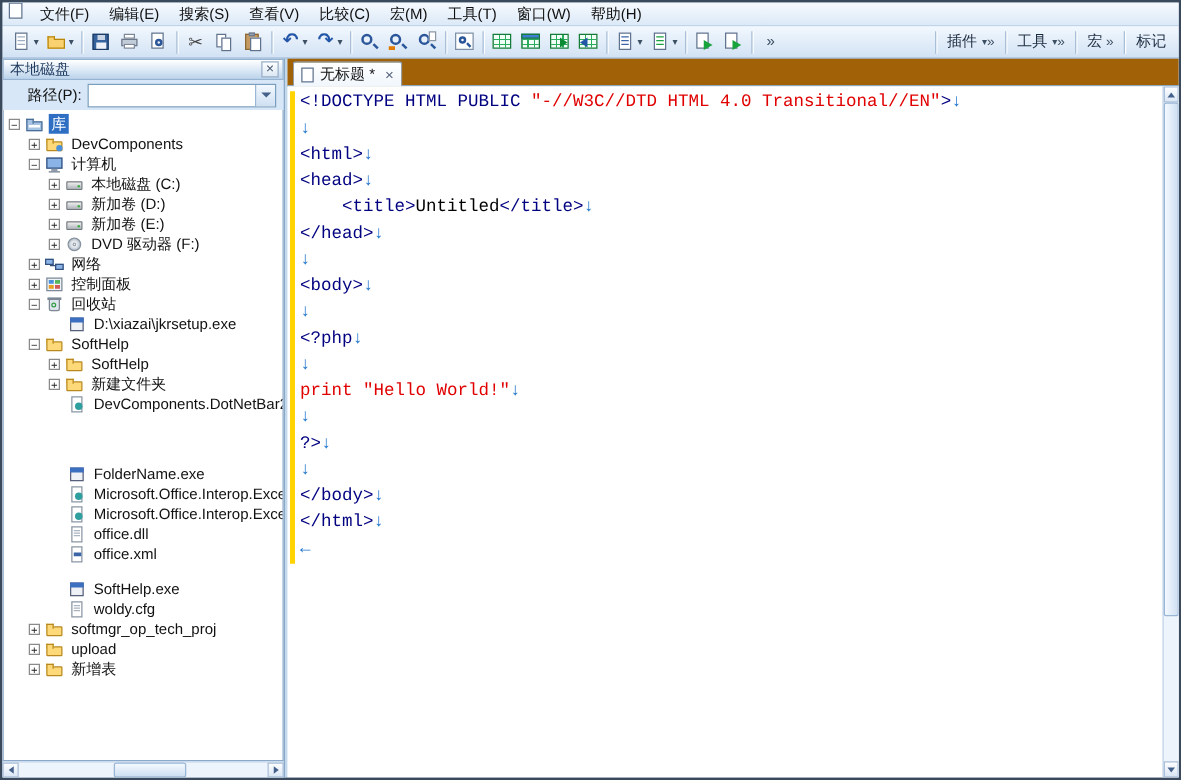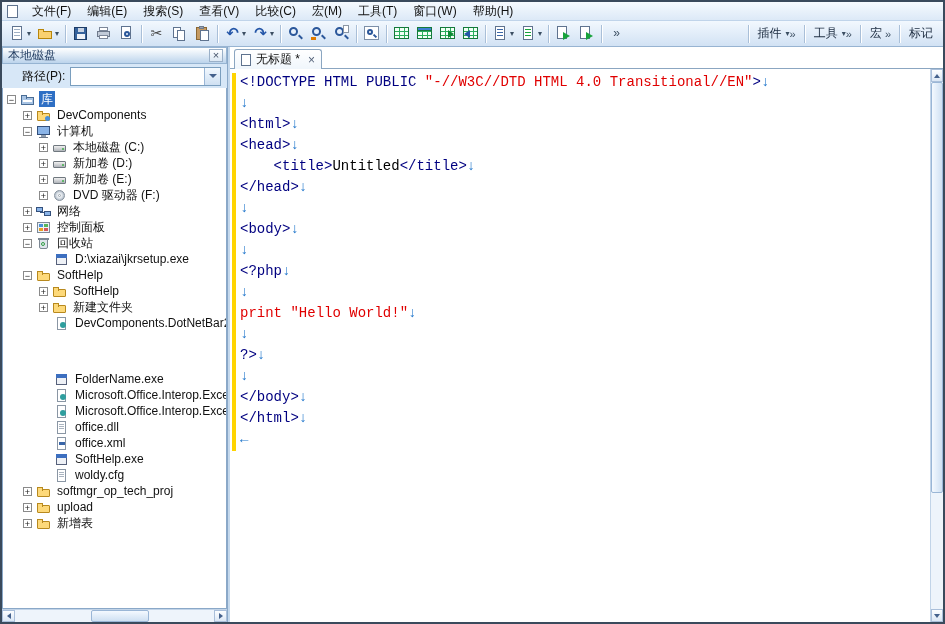--- a/index.html
+++ b/index.html
@@ -4,21 +4,21 @@
 <style>
   html,body{margin:0;padding:0;background:#7a8694;}
   *{box-sizing:border-box;}
   .window{
     position:relative;width:945px;height:624px;
     border:2px solid #3a4a5c;background:#d7e7f7;overflow:hidden;
     font-family:"Liberation Sans","DejaVu Sans",sans-serif;font-size:12px;color:#111;
     display:flex;flex-direction:column;
   }
   
-  .menubar{height:19px;flex:none;display:flex;align-items:center;
+  .menubar{height:19px;flex:none;display:flex;align-items:flex-start;
     background:linear-gradient(#f6fafe,#dce9f7);border-bottom:1px solid #c0d4ea;padding-left:3px;}
   .app-icon{width:11px;height:13px;background:#fff;border:1px solid #5f738f;margin:0 6px 0 2px;flex:none;}
   .menu-items{display:flex;height:100%;align-items:center;}
   .menu-item{padding:0 8px;line-height:18px;cursor:default;}
   
   .toolbar{height:26px;flex:none;display:flex;align-items:center;
     background:linear-gradient(#f2f8fe,#d2e2f4);border-bottom:1px solid #98b4d2;padding:0 4px;}
   .tb-left{display:flex;align-items:center;height:100%;}
   .tb-right{display:flex;align-items:center;height:100%;margin-left:auto;}
   .tb-btn{display:flex;align-items:center;height:22px;padding:0 2px;border:1px solid transparent;border-radius:2px;}
@@ -127,21 +127,21 @@
   .sc-track{flex:1;position:relative;}
   .sc-thumb{position:absolute;top:0;height:100%;left:38%;width:58px;background:linear-gradient(#f4f9ff,#cfe0f2);border:1px solid #9ab6d6;border-radius:2px;}
   .tri-left{width:0;height:0;border-top:3px solid transparent;border-bottom:3px solid transparent;border-right:4px solid #44618c;}
   .tri-right{width:0;height:0;border-top:3px solid transparent;border-bottom:3px solid transparent;border-left:4px solid #44618c;}
   .tri-up{width:0;height:0;border-left:3px solid transparent;border-right:3px solid transparent;border-bottom:4px solid #44618c;}
   .tri-down2{width:0;height:0;border-left:3px solid transparent;border-right:3px solid transparent;border-top:4px solid #44618c;}
   
   .splitter{width:3px;flex:none;background:#c4d8ec;border-left:1px solid #8aa8c8;}
   
   .editor-pane{flex:1;display:flex;flex-direction:column;min-width:0;}
-  .tabbar{height:22px;flex:none;display:flex;align-items:flex-end;background:#ffffff;border-bottom:1px solid #8ba6c1;padding-left:4px;}
+  .tabbar{height:22px;flex:none;display:flex;align-items:flex-end;background:#a16207;border-bottom:1px solid #8ba6c1;padding-left:4px;}
   .tab{display:flex;align-items:center;height:20px;padding:0 6px;background:linear-gradient(#ffffff,#f0f6fc);
     border:1px solid #8ba6c1;border-bottom:0;border-radius:3px 3px 0 0;margin-bottom:-1px;position:relative;z-index:1;}
   .tab-icon{width:10px;height:12px;background:#fff;border:1px solid #5f738f;margin-right:5px;flex:none;}
   .tab-label{margin-right:8px;white-space:nowrap;}
   .tab-close{color:#55637a;font-size:12px;line-height:12px;}
   .editor{flex:1;position:relative;background:#fff;min-height:0;overflow:hidden;}
   .modbar{position:absolute;left:2px;top:4px;width:4px;background:var(--modified-bar);}
   .code{position:absolute;left:10px;top:3px;right:14px;bottom:0;
     font-family:"Liberation Mono","DejaVu Sans Mono",monospace;font-size:14px;line-height:21px;white-space:pre;overflow:hidden;}
   .code-line{height:21px;}
@@ -527,21 +527,21 @@
             <span class="tlabel">office.dll</span>
           </div>
           <div class="tree-row" style="padding-left: 36px;">
             <span class="expspace"></span>
             <span class="ticn ti-xml-file">
               <i class="a"></i>
               <i class="b"></i>
             </span>
             <span class="tlabel">office.xml</span>
           </div>
-          <div class="tree-row" style="padding-left: 36px;">
+          <div class="tree-row" style="padding-left: 36px; margin-top: 12px;">
             <span class="expspace"></span>
             <span class="ticn ti-exe">
               <i class="a"></i>
               <i class="b"></i>
             </span>
             <span class="tlabel">SoftHelp.exe</span>
           </div>
           <div class="tree-row" style="padding-left: 36px; text-align: right;">
             <span class="expspace"></span>
             <span class="ticn ti-file">

